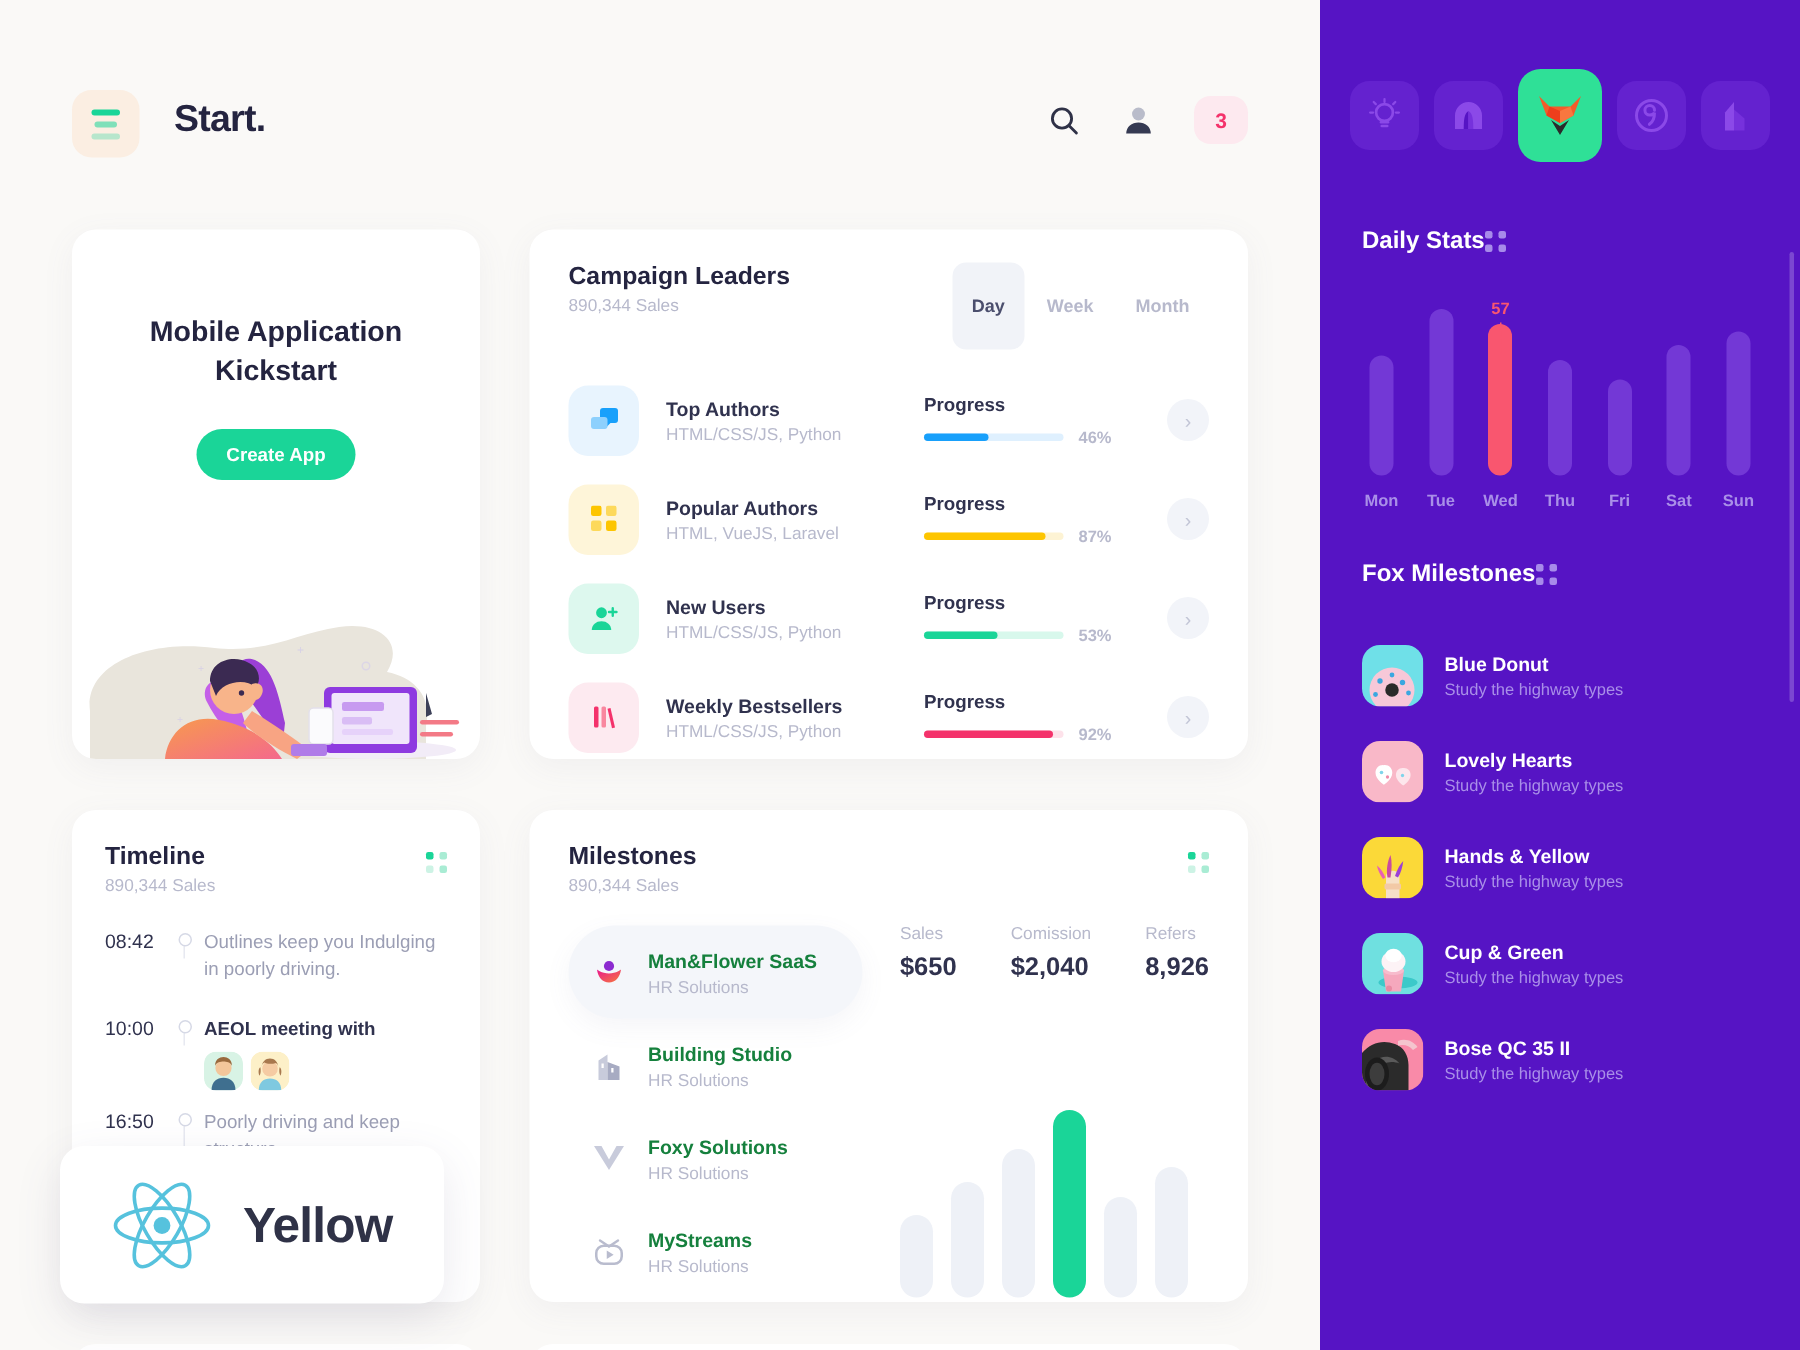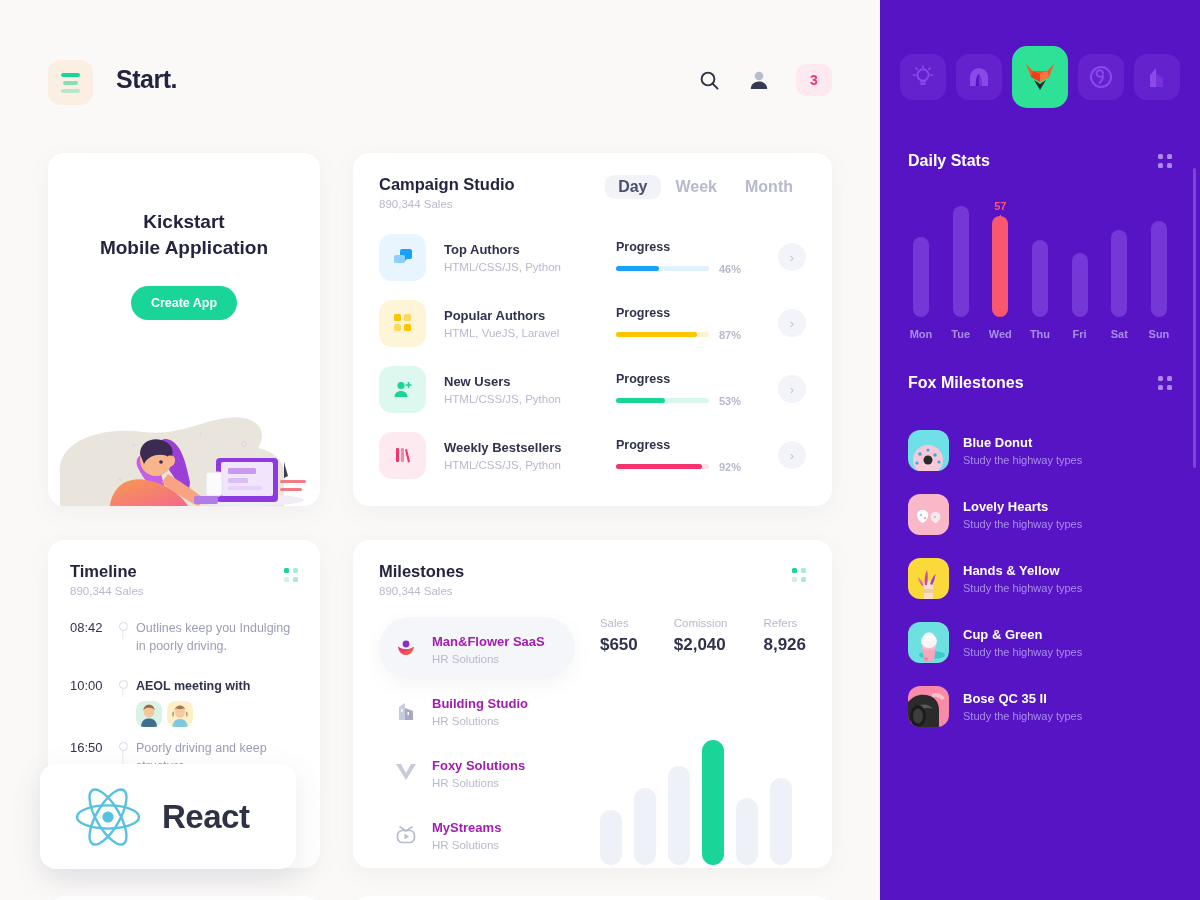--- a/index.html
+++ b/index.html
@@ -51,21 +51,21 @@
   }
   .ks-art { position: absolute; left: 0; bottom: 0; width: 272px; height: 110px; }
 
   
   .campaign { position: absolute; left: 353px; top: 141px; width: 479px; height: 353px; padding: 22px 26px; }
   .card-head { display: flex; justify-content: space-between; align-items: flex-start; }
   .card-title { font-size: 16.5px; font-weight: bold; color: #242440; }
   .card-sub { font-size: 11.5px; color: #b7b9cc; margin-top: 4px; }
   .seg { display: flex; gap: 2px; align-items: center; }
   .seg-item {
-    padding: 3px 13px; border-radius: 9px; font-size: 16px; font-weight: bold;
+    padding: 22px 13px; border-radius: 9px; font-size: 12px; font-weight: bold;
     color: #b7b9cc; cursor: pointer; background: transparent;
     border: none; font-family: inherit;
   }
   .seg-item.active { background: #f1f3f8; color: #4b4e6d; }
 
   .clrow { display: flex; align-items: center; height: 66px; }
   .clrow + .clrow { margin-top: 0; }
   .cl-icon { width: 47px; height: 47px; border-radius: 13px; flex: 0 0 47px; display: flex; align-items: center; justify-content: center; }
   .cl-text { margin-left: 18px; width: 172px; }
   .cl-name { font-size: 13px; font-weight: bold; color: #30324e; }
@@ -104,21 +104,21 @@
   .react-label { font-size: 33px; font-weight: bold; color: #2f3247; letter-spacing: -.5px; }
 
   
   .milestones { position: absolute; left: 353px; top: 528px; width: 479px; height: 328px; padding: 22px 26px; overflow: hidden; }
   .ms-body { display: flex; margin-top: 20px; }
   .ms-left { width: 210px; }
   .ms-item { display: flex; align-items: center; height: 62px; padding-left: 14px; border-radius: 31px; }
   .ms-item.active { background: #f4f6fa; width: 196px; box-shadow: 0 6px 18px rgba(120,115,150,.07); }
   .ms-ico { width: 26px; flex: 0 0 26px; display: flex; align-items: center; justify-content: center; }
   .ms-txt { margin-left: 13px; }
-  .ms-name { font-size: 13px; font-weight: bold; color: #a21caf; text-align: center; }
+  .ms-name { font-size: 13px; font-weight: bold; color: #15803d; text-align: center; }
   .ms-sub { font-size: 11.5px; color: #b7b9cc; margin-top: 3px; }
   .ms-right { flex: 1; position: relative; }
   .ms-stats { display: flex; gap: 36px; padding-left: 20px; }
   .ms-stat-label { font-size: 11.5px; color: #b7b9cc; }
   .ms-stat-val { font-size: 17px; font-weight: bold; color: #30324e; margin-top: 6px; }
   .ms-chart { position: absolute; left: 20px; bottom: 0; width: 210px; height: 125px; display: flex; align-items: flex-end; gap: 12px; }
   .ms-bar { width: 22px; border-radius: 11px; background: #eef1f7; }
   .ms-bar.hl { background: #1ad598; }
 
   
@@ -128,21 +128,21 @@
   
   .panel { position: absolute; left: 880px; top: 0; width: 320px; height: 900px; background: #5614c4; overflow: hidden; }
   .brands { display: flex; gap: 10px; padding: 54px 18px 0; justify-content: center; }
   .brand-tile {
     width: 46px; height: 46px; border-radius: 13px; background: #6422cf;
     display: flex; align-items: center; justify-content: center; cursor: pointer; flex: 0 0 46px;
   }
   .brand-tile.active { background: #2fe097; width: 56px; height: 62px; margin-top: -8px; border-radius: 15px; flex: 0 0 56px; }
 
   .panel-sec { padding: 0 28px; }
-  .panel-head { display: flex; justify-content: space-between; align-items: center; }
+  .panel-head { display: flex; justify-content: flex-start; align-items: center; }
   .panel-title { color: #fff; font-size: 16px; font-weight: bold; }
   .dots4 { display: grid; grid-template-columns: 5px 5px; gap: 4px; cursor: pointer; }
   .dots4 i { width: 5px; height: 5px; border-radius: 1.5px; background: #a78bea; display: block; }
 
   .stats-chart { margin-top: 22px; height: 125px; display: flex; align-items: flex-end; gap: 0; justify-content: space-between; position: relative; }
   .sbar-col { width: 26px; display: flex; flex-direction: column; align-items: center; justify-content: flex-end; height: 125px; position: relative; }
   .sbar { width: 16px; border-radius: 8px; background: #7338d6; }
   .sbar.hl { background: #f9566f; }
   .sbar-val { position: absolute; font-size: 11px; font-weight: bold; color: #f9566f; }
   .sbar-dash { position: absolute; width: 1px; border-left: 1.5px dashed #f9566f; }
@@ -183,22 +183,22 @@
             <circle cx="11" cy="7" r="4.3" fill="#b9bcca"></circle>
             <path d="M2.8 20c0-4.5 3.7-7.4 8.2-7.4s8.2 2.9 8.2 7.4z" fill="#353a52"></path>
           </svg>
       </div>
       <div class="badge-btn">3</div>
     </div>
   </div>
 
   <div class="card kickstart">
     <div class="ks-title">
+      <div>Mobile Application</div>
       <div>Kickstart</div>
-      <div>Mobile Application</div>
     </div>
     <button class="ks-btn">Create App</button>
 
     <svg class="ks-art" viewBox="0 0 272 110">
       <path d="M12 78 C8 48 48 30 95 36 C130 40 150 26 178 22 C205 18 222 32 210 52 C230 56 240 70 236 88 L236 110 L12 110 Z" fill="#e9e5dc"></path>
       <path d="M140 104 C132 88 120 74 112 60 C106 50 112 40 122 44 C134 49 138 68 142 86 Z" fill="#9b3fd6"></path>
       <path d="M118 108 C106 96 96 84 90 72 C85 62 94 54 102 60 C112 68 116 88 120 104 Z" fill="#c45fe8"></path>
       <ellipse cx="200" cy="104" rx="56" ry="6" fill="#f2ecf7"></ellipse>
       <rect x="168" y="62" width="62" height="44" rx="4" fill="#8e3ae0"></rect>
       <rect x="173" y="66" width="52" height="34" rx="2" fill="#f0e5fb"></rect>
@@ -225,21 +225,21 @@
           <stop offset="0%" stop-color="#f79a4e"></stop>
             <stop offset="100%" stop-color="#f4698c"></stop>
         </linearGradient>
       </defs>
     </svg>
   </div>
 
   <div class="card campaign">
     <div class="card-head">
       <div>
-        <div class="card-title">Campaign Studio</div>
+        <div class="card-title">Campaign Leaders</div>
         <div class="card-sub">890,344 Sales</div>
       </div>
       <div class="seg">
         <button class="seg-item active">Day</button>
         <button class="seg-item">Week</button>
         <button class="seg-item">Month</button>
       </div>
     </div>
 
     <div style="margin-top:14px">
@@ -408,21 +408,21 @@
 
   <div class="react-card">
     <svg width="68" height="62" viewBox="0 0 68 62">
       <g transform="translate(34,31)" fill="none" stroke="#56c2dd" stroke-width="2.4">
         <ellipse rx="31" ry="11.6"></ellipse>
         <ellipse rx="31" ry="11.6" transform="rotate(60)"></ellipse>
         <ellipse rx="31" ry="11.6" transform="rotate(120)"></ellipse>
       </g>
       <circle cx="34" cy="31" r="5.6" fill="#56c2dd"></circle>
     </svg>
-    <span class="react-label">React</span>
+    <span class="react-label">Yellow</span>
   </div>
 
   <div class="card milestones">
     <div class="card-head">
       <div>
         <div class="card-title">Milestones</div>
         <div class="card-sub">890,344 Sales</div>
       </div>
       <div class="dots4" style="margin-top:6px">
         <i style="background:#1ad598"></i>

